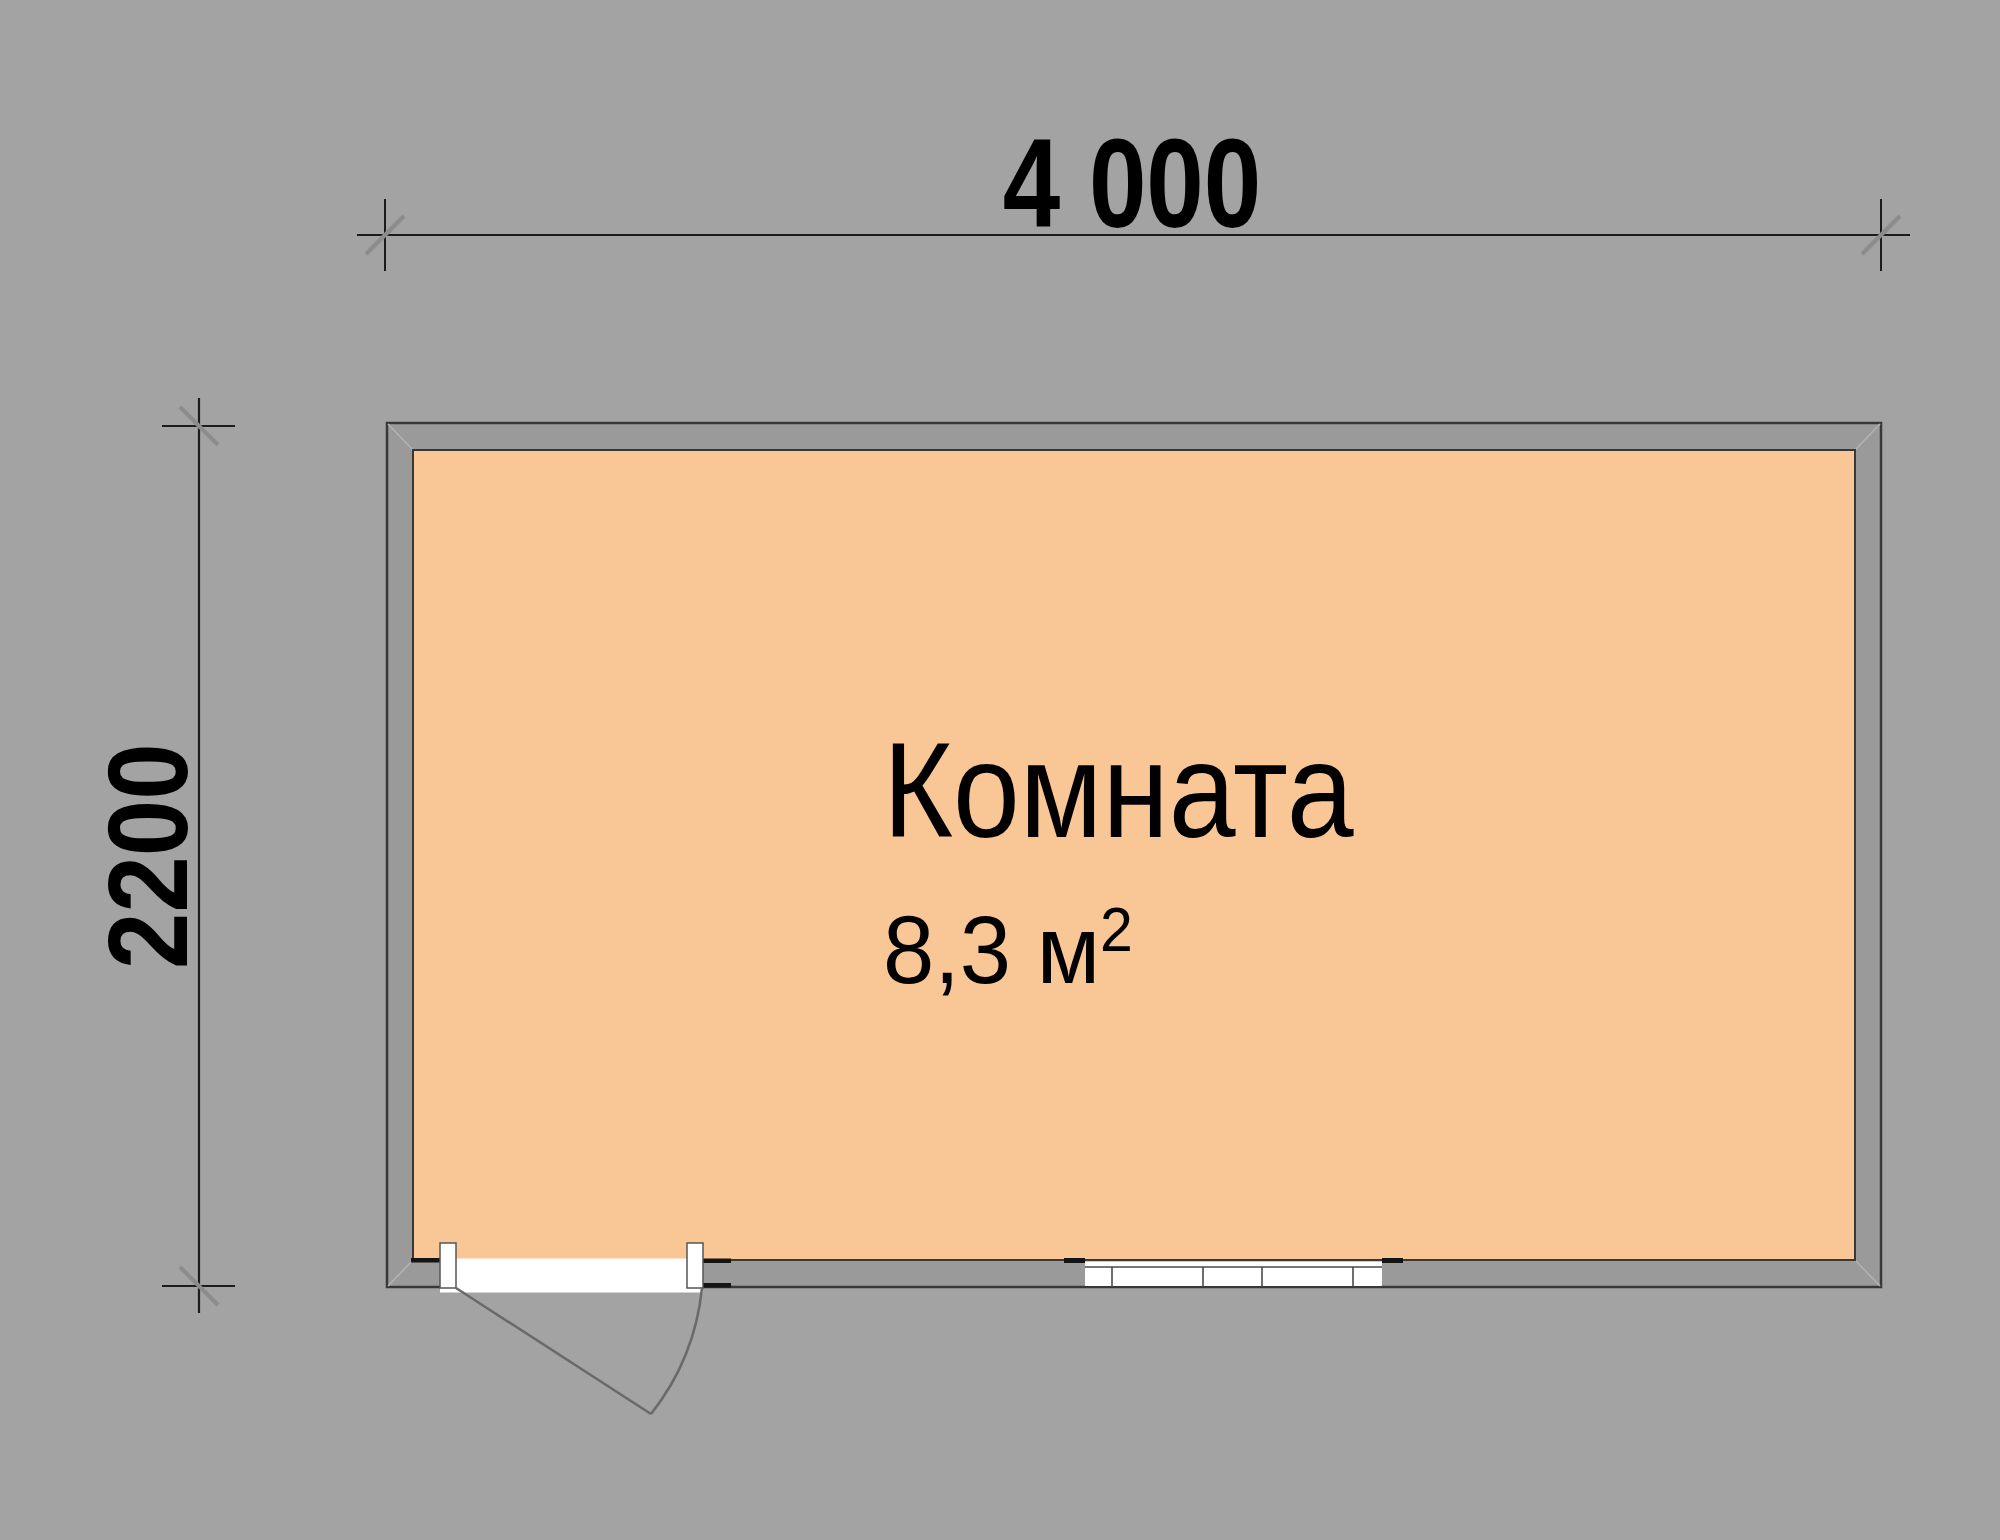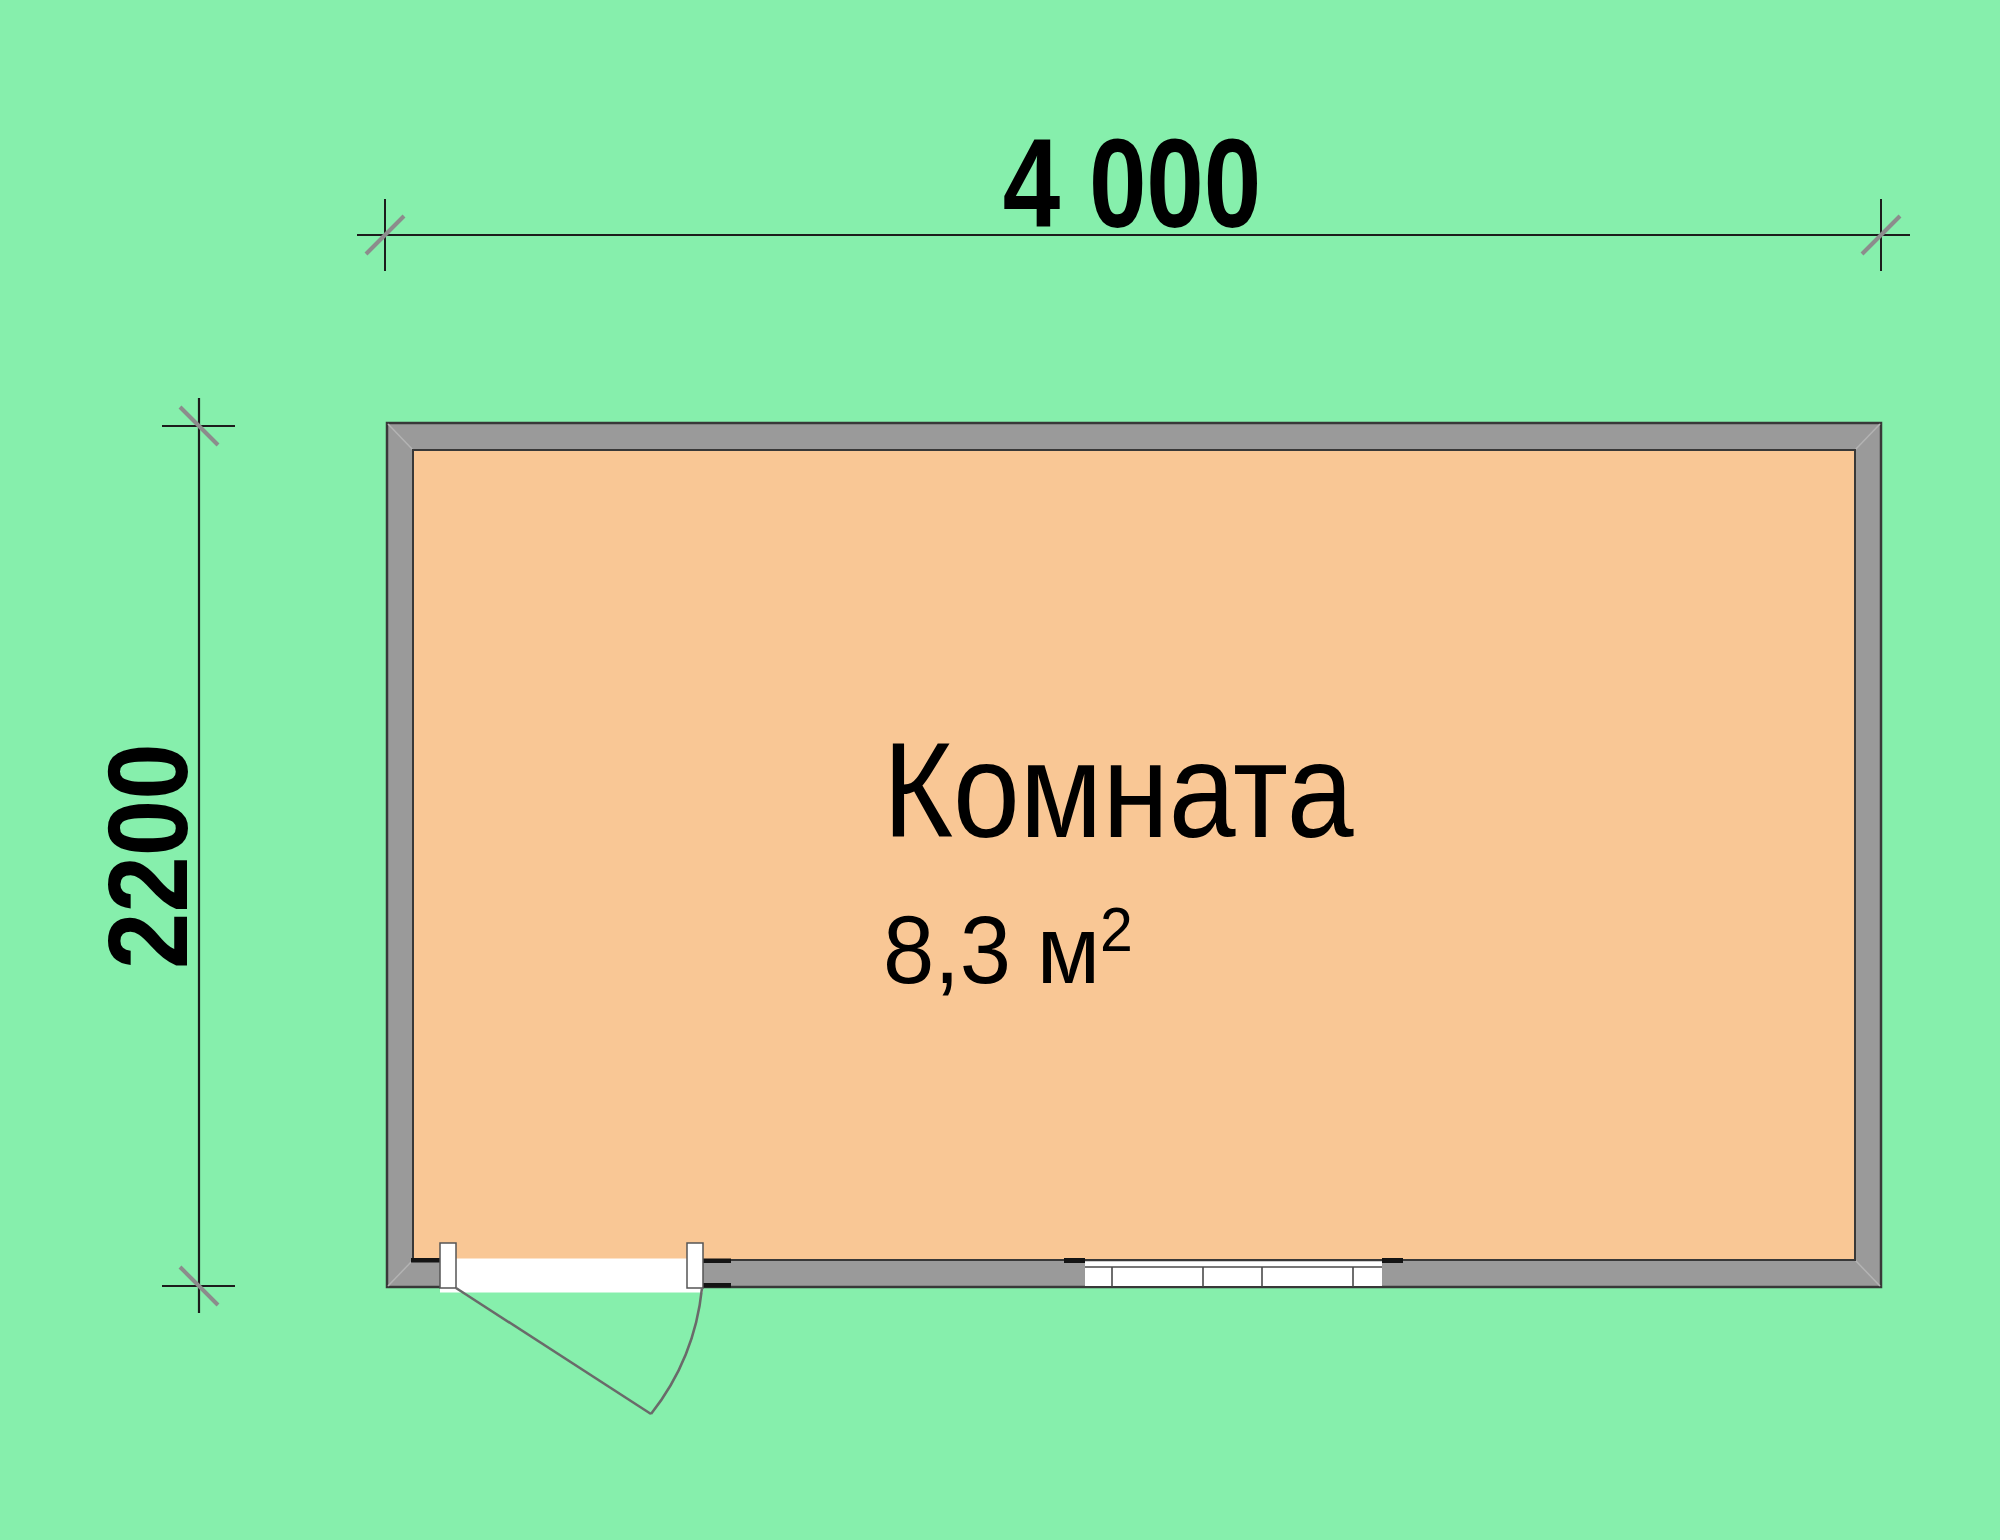--- a/index.html
+++ b/index.html
@@ -1,19 +1,19 @@
 <!DOCTYPE html>
 <html><head>
 <meta charset="utf-8">
 <style>
   html,body{margin:0;padding:0;background:#ffffff;}
   .canvas{
     position:relative;
     width:2000px;height:1540px;
-    background:#86efac;
+    background:#a3a3a3;
     font-family:"Liberation Sans",sans-serif;
     overflow:hidden;
   }
   .canvas svg{position:absolute;left:0;top:0;}
   .label{position:absolute;color:#000;white-space:nowrap;}
   .dim-h-label{
     left:932px;top:121px;width:400px;
     font-size:126px;font-weight:bold;line-height:1;
     text-align:center;
     transform:scaleX(0.82);

